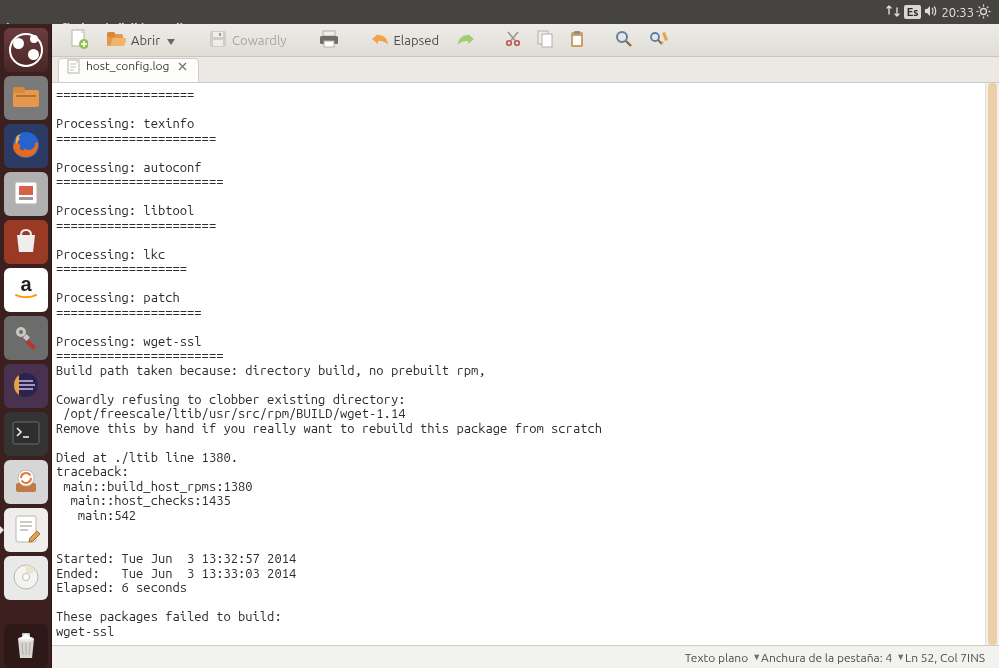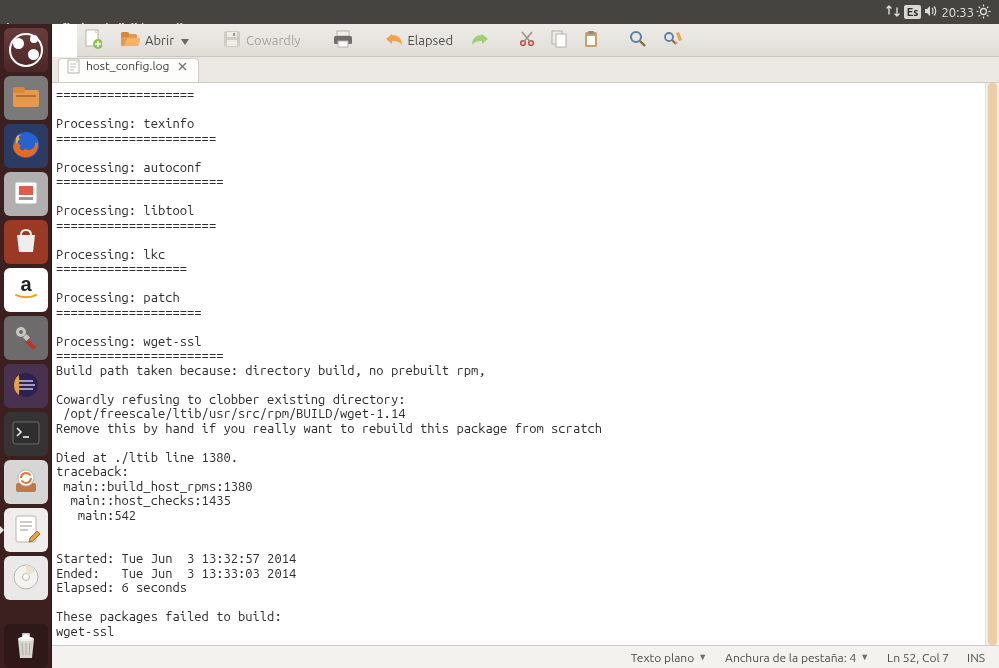--- a/index.html
+++ b/index.html
@@ -29,38 +29,38 @@
   .tile-settings { background:#6c6c6c; }
   .tile-eclipse { background:#49324f; }
   .tile-term { background:#343434; }
   .tile-updater { background:#d6d6d6; }
   .tile-gedit { background:#efeeec; }
   .tile-disc { background:#e9e9e9; }
   .tile-trash { background:#2f1818; border-radius:6px; }
   .launch-spacer { flex:1 1 auto; }
   
   .window { position:absolute; left:52px; right:0; top:24px; bottom:0; background:#fff; display:flex; flex-direction:column; }
-  .toolbar { height:34px; background:linear-gradient(#eeece8,#e0ddd7); border-bottom:1px solid #c9c6bf; display:flex; align-items:center; padding:0 1px; gap:4px;margin-left:25px; }
+  .toolbar { height:34px; background:linear-gradient(#eeece8,#e0ddd7); border-bottom:1px solid #c9c6bf; display:flex; align-items:center; padding:0 12px; gap:4px; }
   .tbtn { height:26px; min-width:28px; padding:0 6px; display:flex; align-items:center; justify-content:center; border-radius:3px; color:#4c4c4c; gap:5px; font-size:13px; }
   .tbtn.labeled { padding:0 8px; }
   .tbtn .caret { margin-left:2px; }
   .tsep { width:10px; }
   .muted { color:#a8a5a0; }
   
   .tabbar { height:28px; background:#ece9e4; display:flex; align-items:flex-end; padding-left:6px; border-bottom:1px solid #cfccc5; }
   .tab { height:24px; background:#fdfdfc; border:1px solid #cfccc5; border-bottom:none; border-radius:4px 4px 0 0; display:flex; align-items:flex-start; padding:0 8px; gap:6px; font-size:12px; color:#3b3b3b; }
   .tab .doc-icon svg { display:block; }
   .tab .tab-x { width:14px; height:14px; display:flex; align-items:center; justify-content:center; color:#6f6f6f; border-radius:2px; }
   
   .editor-wrap { flex:1 1 auto; position:relative; display:flex; overflow:hidden; }
   .editor { flex:1 1 auto; white-space:pre; font-family:"Ubuntu Mono","DejaVu Sans Mono",monospace; font-size:13px; line-height:14.5px; color:#2d2d2d; padding:4px 4px 4px 4px; overflow:hidden; }
   .scroll-right { width:14px; background:#f1efe9; border-left:1px solid #e3e0d8; position:relative; }
   .scroll-thumb { position:absolute; left:2px; right:2px; top:0; height:100%; background:#e9b77c; border-radius:4px; opacity:.6; }
   
-  .statusbar { height:24px; border-top:1px solid #cfccc5; background:#f4f2ee; display:flex; align-items:center; justify-content:flex-end; gap:18px; padding:0 14px; font-size:12px; color:#4b4b4b; }
+  .statusbar { height:24px; border-top:1px solid #cfccc5; background:#f4f2ee; display:flex; align-items:center; justify-content:flex-end; padding:0 14px; font-size:12px; color:#4b4b4b; }
   .statusbar .combo { display:flex; align-items:center; gap:4px; }
   .statusbar .caret-sm { font-size:9px; color:#6e6e6e; }
   
   svg { pointer-events:none; }
 </style>
 </head>
 <body>
 
 <div class="menubar">
   <span class="title">host_config.log (~/ltib) - gedit</span>

